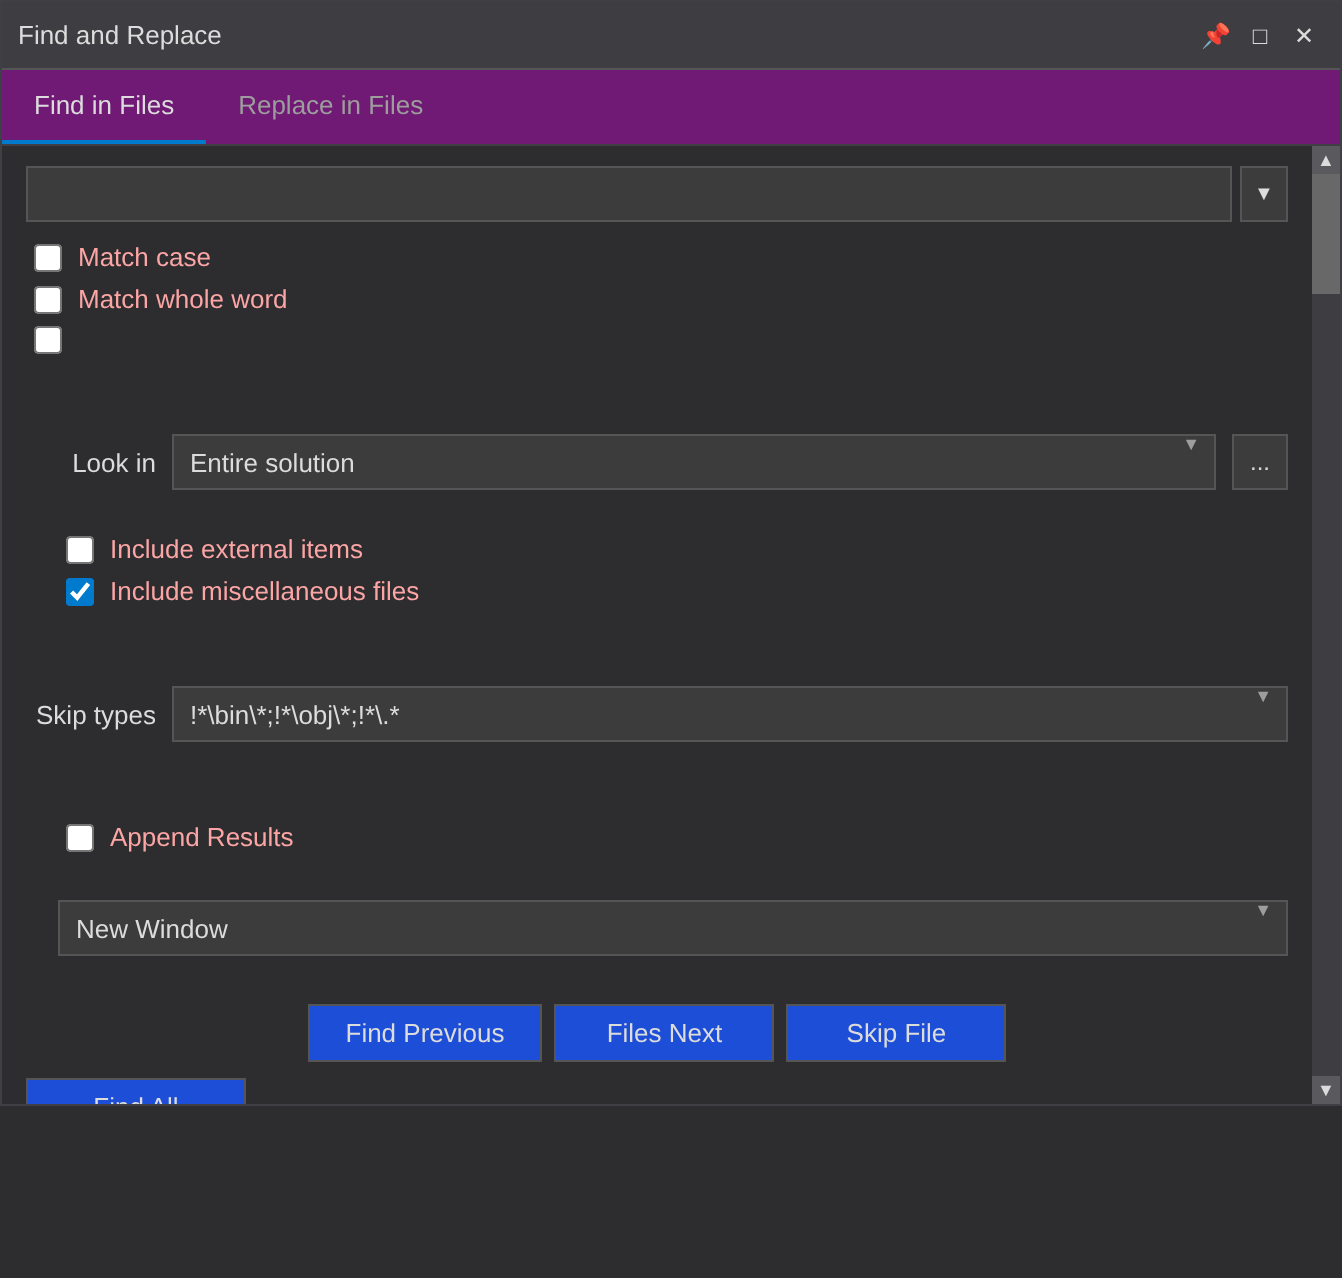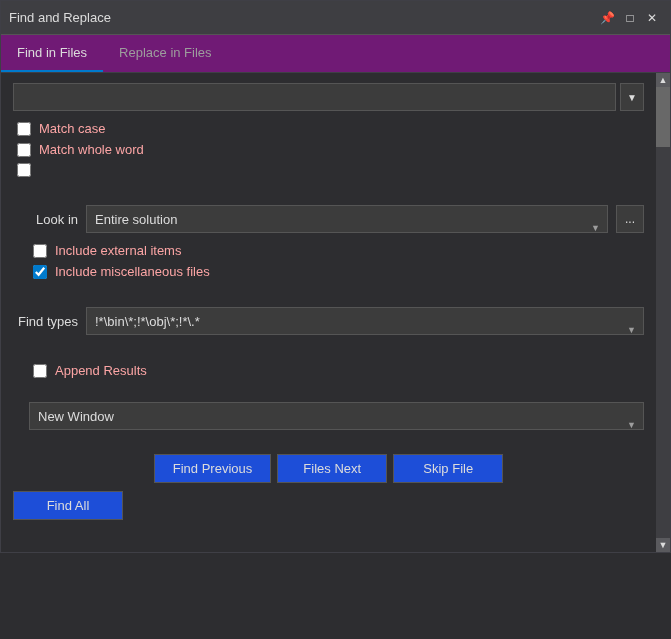--- a/index.html
+++ b/index.html
@@ -177,36 +177,36 @@
 
     .checkbox-row label {
       cursor: pointer;
       font-size: 13px;
       color: #fca5a5;
     }
 
     .field-row {
       display: flex;
       align-items: center;
-      margin: 10px 0;
+      margin: 22px 0;
       gap: 8px;
     }
 
     .field-label {
       min-width: 65px;
       font-size: 13px;
       color: #dcdcdc;
       text-align: right;
     }
 
     .dropdown-wrapper {
       flex: 1;
       position: relative;
       display: flex;
-      align-items: flex-end;
+      align-items: flex-start;
     }
 
     .dropdown-wrapper select {
       width: 100%;
       height: 28px;
       background: #3c3c3c;
       border: 1px solid #555;
       color: #dcdcdc;
       padding: 0 28px 0 8px;
       font-size: 13px;
@@ -334,21 +334,21 @@
 
         <div class="checkbox-row">
           <input type="checkbox" id="chk-misc" checked="" style="">
           <label for="chk-misc">Include miscellaneous files</label>
         </div>
       </div>
 
       <div class="spacer"></div>
 
       <div class="field-row">
-        <span class="field-label">Find types</span>
+        <span class="field-label">Skip types</span>
         <div class="dropdown-wrapper">
           <select>
             <option>!*\bin\*;!*\obj\*;!*\.*</option>
           </select>
         </div>
       </div>
 
       <div class="spacer"></div>
 
       <div class="section-indent">

